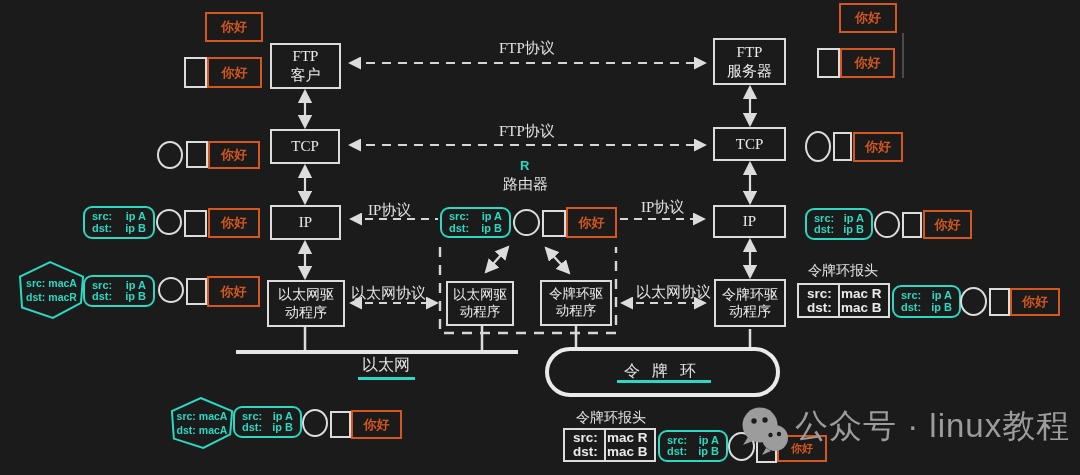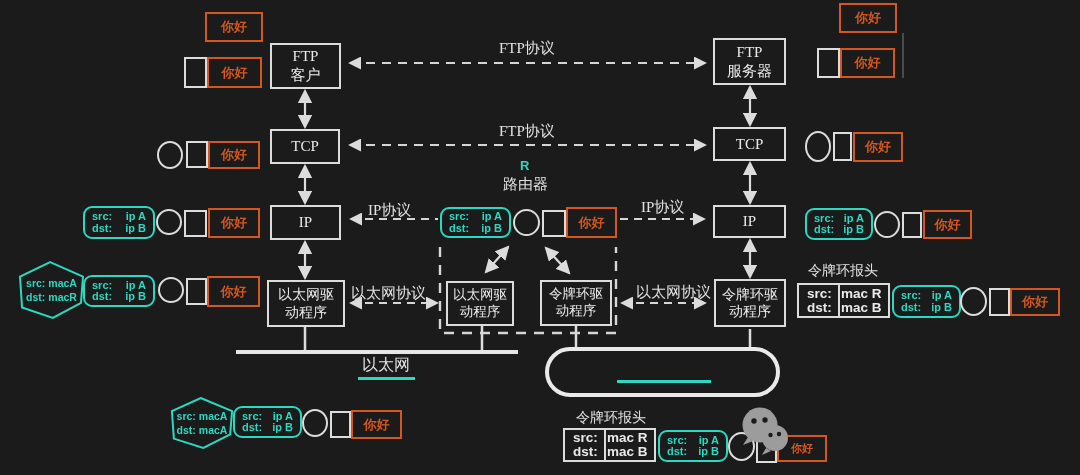--- a/index.html
+++ b/index.html
@@ -127,20 +127,21 @@
   <div class="abs lbl" style="left:499px;top:122px">FTP协议</div>
   <div class="abs lbl" style="left:368px;top:201px">IP协议</div>
   <div class="abs lbl" style="left:641px;top:198px">IP协议</div>
   <div class="abs lbl" style="left:351px;top:284px">以太网协议</div>
   <div class="abs lbl" style="left:636px;top:283px">以太网协议</div>
 
   <div class="abs lbl" style="left:362px;top:355px;font-size:16px">以太网</div>
   <div class="abs cyanline" style="left:358px;top:377px;width:57px"></div>
 
   <div class="abs ring" style="left:545px;top:347px;width:235px;height:50px"></div>
+  <div class="abs lbl" style="left:597px;top:361px;width:130px;text-align:center;font-size:16px;letter-spacing:4px">令 牌 环</div>
   <div class="abs cyanline" style="left:617px;top:380px;width:94px"></div>
 
   <div class="abs lbl" style="left:808px;top:262px;font-size:14px">令牌环报头</div>
   <div class="abs lbl" style="left:576px;top:409px;font-size:14px">令牌环报头</div>
 
   <div class="abs hello" style="left:205px;top:12px;width:58px;height:30px">你好</div>
 
   <div class="abs sq" style="left:184px;top:57px;width:23px;height:31px"></div>
   <div class="abs hello" style="left:207px;top:57px;width:55px;height:31px">你好</div>
 
@@ -310,14 +311,15 @@
   <svg class="abs wmicon" style="left:735px;top:400px" width="62" height="62" viewBox="0 0 62 62">
     <circle cx="25" cy="25" r="17.5" fill="#9c9c9c"></circle>
     <path d="M13 37 L8 45 L18 41 z" fill="#9c9c9c"></path>
     <circle cx="19" cy="21" r="2.7" fill="#1b1b1b"></circle>
     <circle cx="30" cy="20" r="2.7" fill="#1b1b1b"></circle>
     <circle cx="40" cy="38" r="13" fill="#9c9c9c"></circle>
     <path d="M31 48 L27 55 L36 51 z" fill="#9c9c9c"></path>
     <circle cx="35.5" cy="35" r="2.2" fill="#1b1b1b"></circle>
     <circle cx="44" cy="34" r="2.2" fill="#1b1b1b"></circle>
   </svg>
+  <div class="abs wmtext" style="left:795px;top:404px">公众号 · linux教程</div>
 
 </div>
 
 </body></html>

